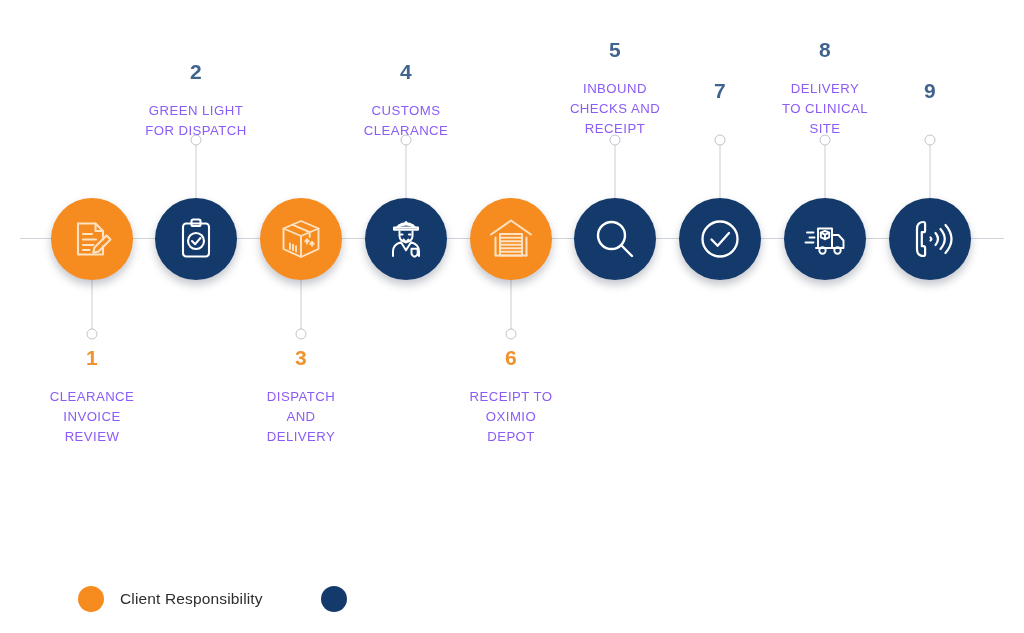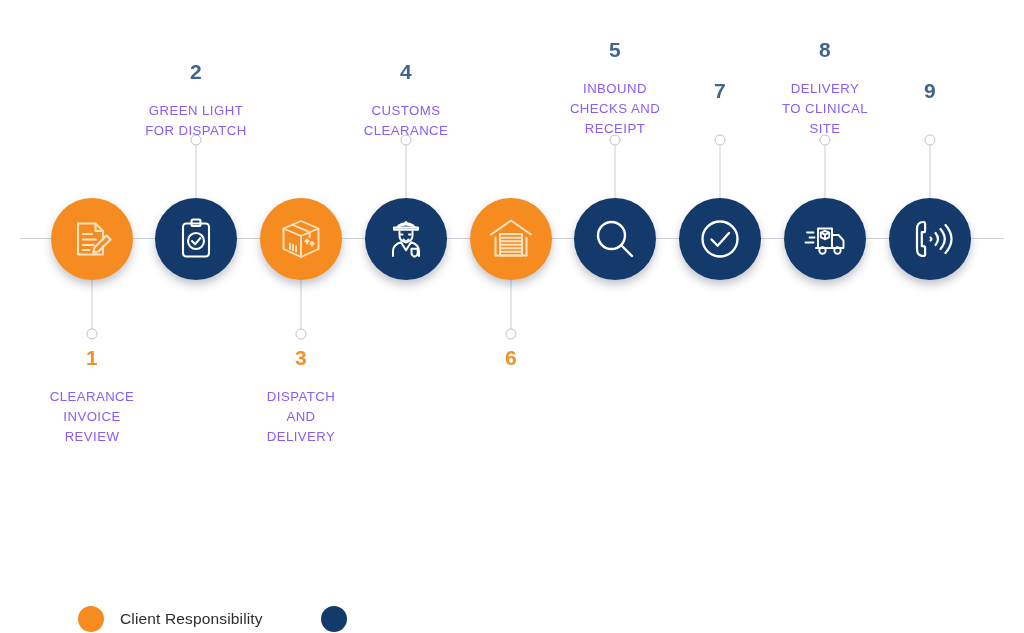--- a/index.html
+++ b/index.html
@@ -83,21 +83,21 @@
     line-height: 1.52;
     letter-spacing: 0.45px;
     white-space: pre-line;
     margin-top: 16px;
   }
 
   
   .legend {
     position: absolute;
     left: 78px;
-    top: 606px;
+    top: 586px;
     display: flex;
     align-items: flex-end;
   }
   .legend-item {
     display: flex;
     align-items: center;
     margin-right: 58px;
   }
   .legend-swatch {
     width: 26px;
@@ -288,20 +288,23 @@
 
   <div class="label top" style="left:615px; top:38px;">
     <div class="num">5</div>
     <div class="txt">INBOUND
 CHECKS AND
 RECEIPT</div>
   </div>
 
   <div class="label bot" style="left:511px; top:346px;">
     <div class="num">6</div>
+    <div class="txt">RECEIPT TO
+OXIMIO
+DEPOT</div>
   </div>
 
   <div class="label top" style="left:720px; top:79px;">
     <div class="num">7</div>
   </div>
 
   <div class="label top" style="left:825px; top:38px;">
     <div class="num">8</div>
     <div class="txt">DELIVERY
 TO CLINICAL

